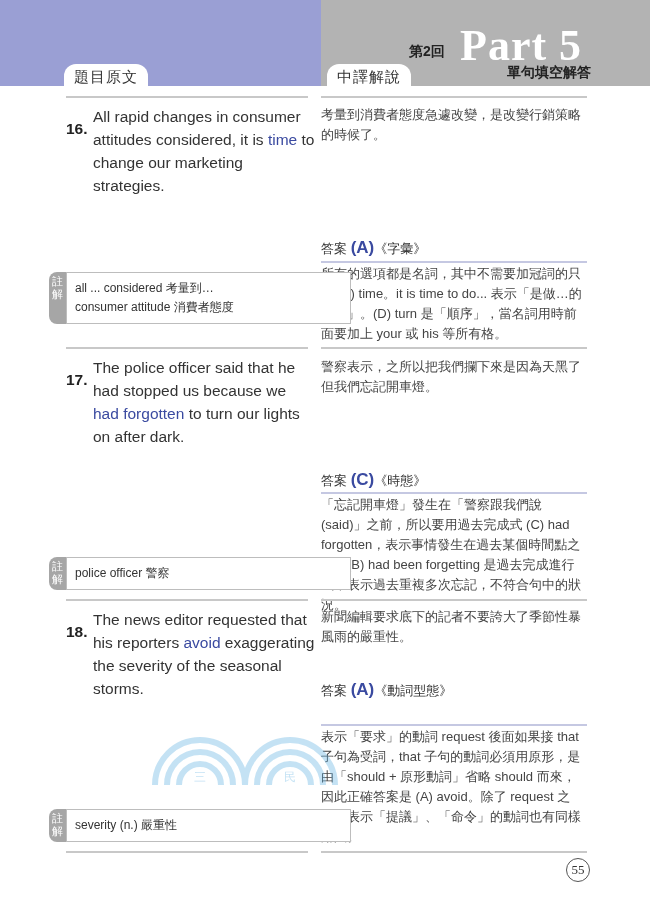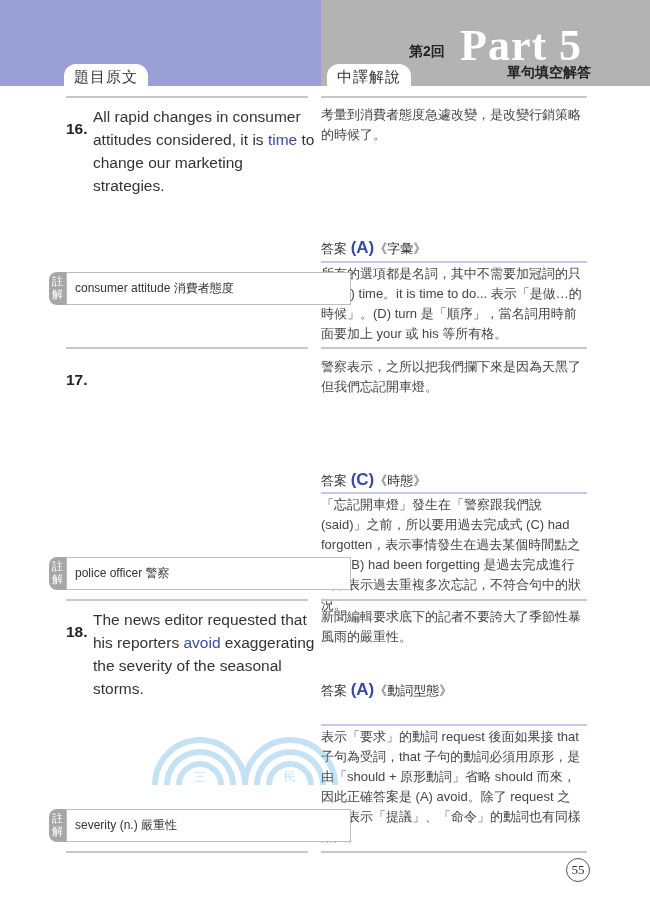--- a/index.html
+++ b/index.html
@@ -93,28 +93,30 @@
 </div>
 <div class="zh" style="top:105px;">考量到消費者態度急遽改變，是改變行銷策略的時候了。</div>
 <div class="ans-head" style="top:238px;">
   <span>答案</span> <span class="letter">(A)</span><span>《字彙》</span>
 </div>
 <div class="rule blue" style="left:321px;top:261px;width:266px;"></div>
 <div class="zh" style="top:264px;">所有的選項都是名詞，其中不需要加冠詞的只有 (A) time。it is time to do... 表示「是做…的時候」。(D) turn 是「順序」，當名詞用時前面要加上 your 或 his 等所有格。</div>
 <div class="note" style="top:272px;">
   <div class="tag">註解</div>
   <div class="box">
+    <div>all ... considered  考量到…</div>
     <div>consumer attitude  消費者態度</div>
   </div>
 </div>
 <div class="rule" style="left:66px;top:347px;width:242px;"></div>
 <div class="rule" style="left:321px;top:347px;width:266px;"></div>
 
 <div class="q" style="top:356px;">
   <span class="num">17.</span>
+  <span class="body"><span>The police officer said that he had stopped us because we </span><span class="ans">had forgotten</span><span> to turn our lights on after dark.</span></span>
 </div>
 <div class="zh" style="top:357px;">警察表示，之所以把我們攔下來是因為天黑了但我們忘記開車燈。</div>
 <div class="ans-head" style="top:470px;">
   <span>答案</span> <span class="letter">(C)</span><span>《時態》</span>
 </div>
 <div class="rule blue" style="left:321px;top:492px;width:266px;"></div>
 <div class="zh" style="top:495px;">「忘記開車燈」發生在「警察跟我們說 (said)」之前，所以要用過去完成式 (C) had forgotten，表示事情發生在過去某個時間點之前。(B) had been forgetting 是過去完成進行式，表示過去重複多次忘記，不符合句中的狀況。</div>
 <div class="note" style="top:557px;">
   <div class="tag">註解</div>
   <div class="box">

